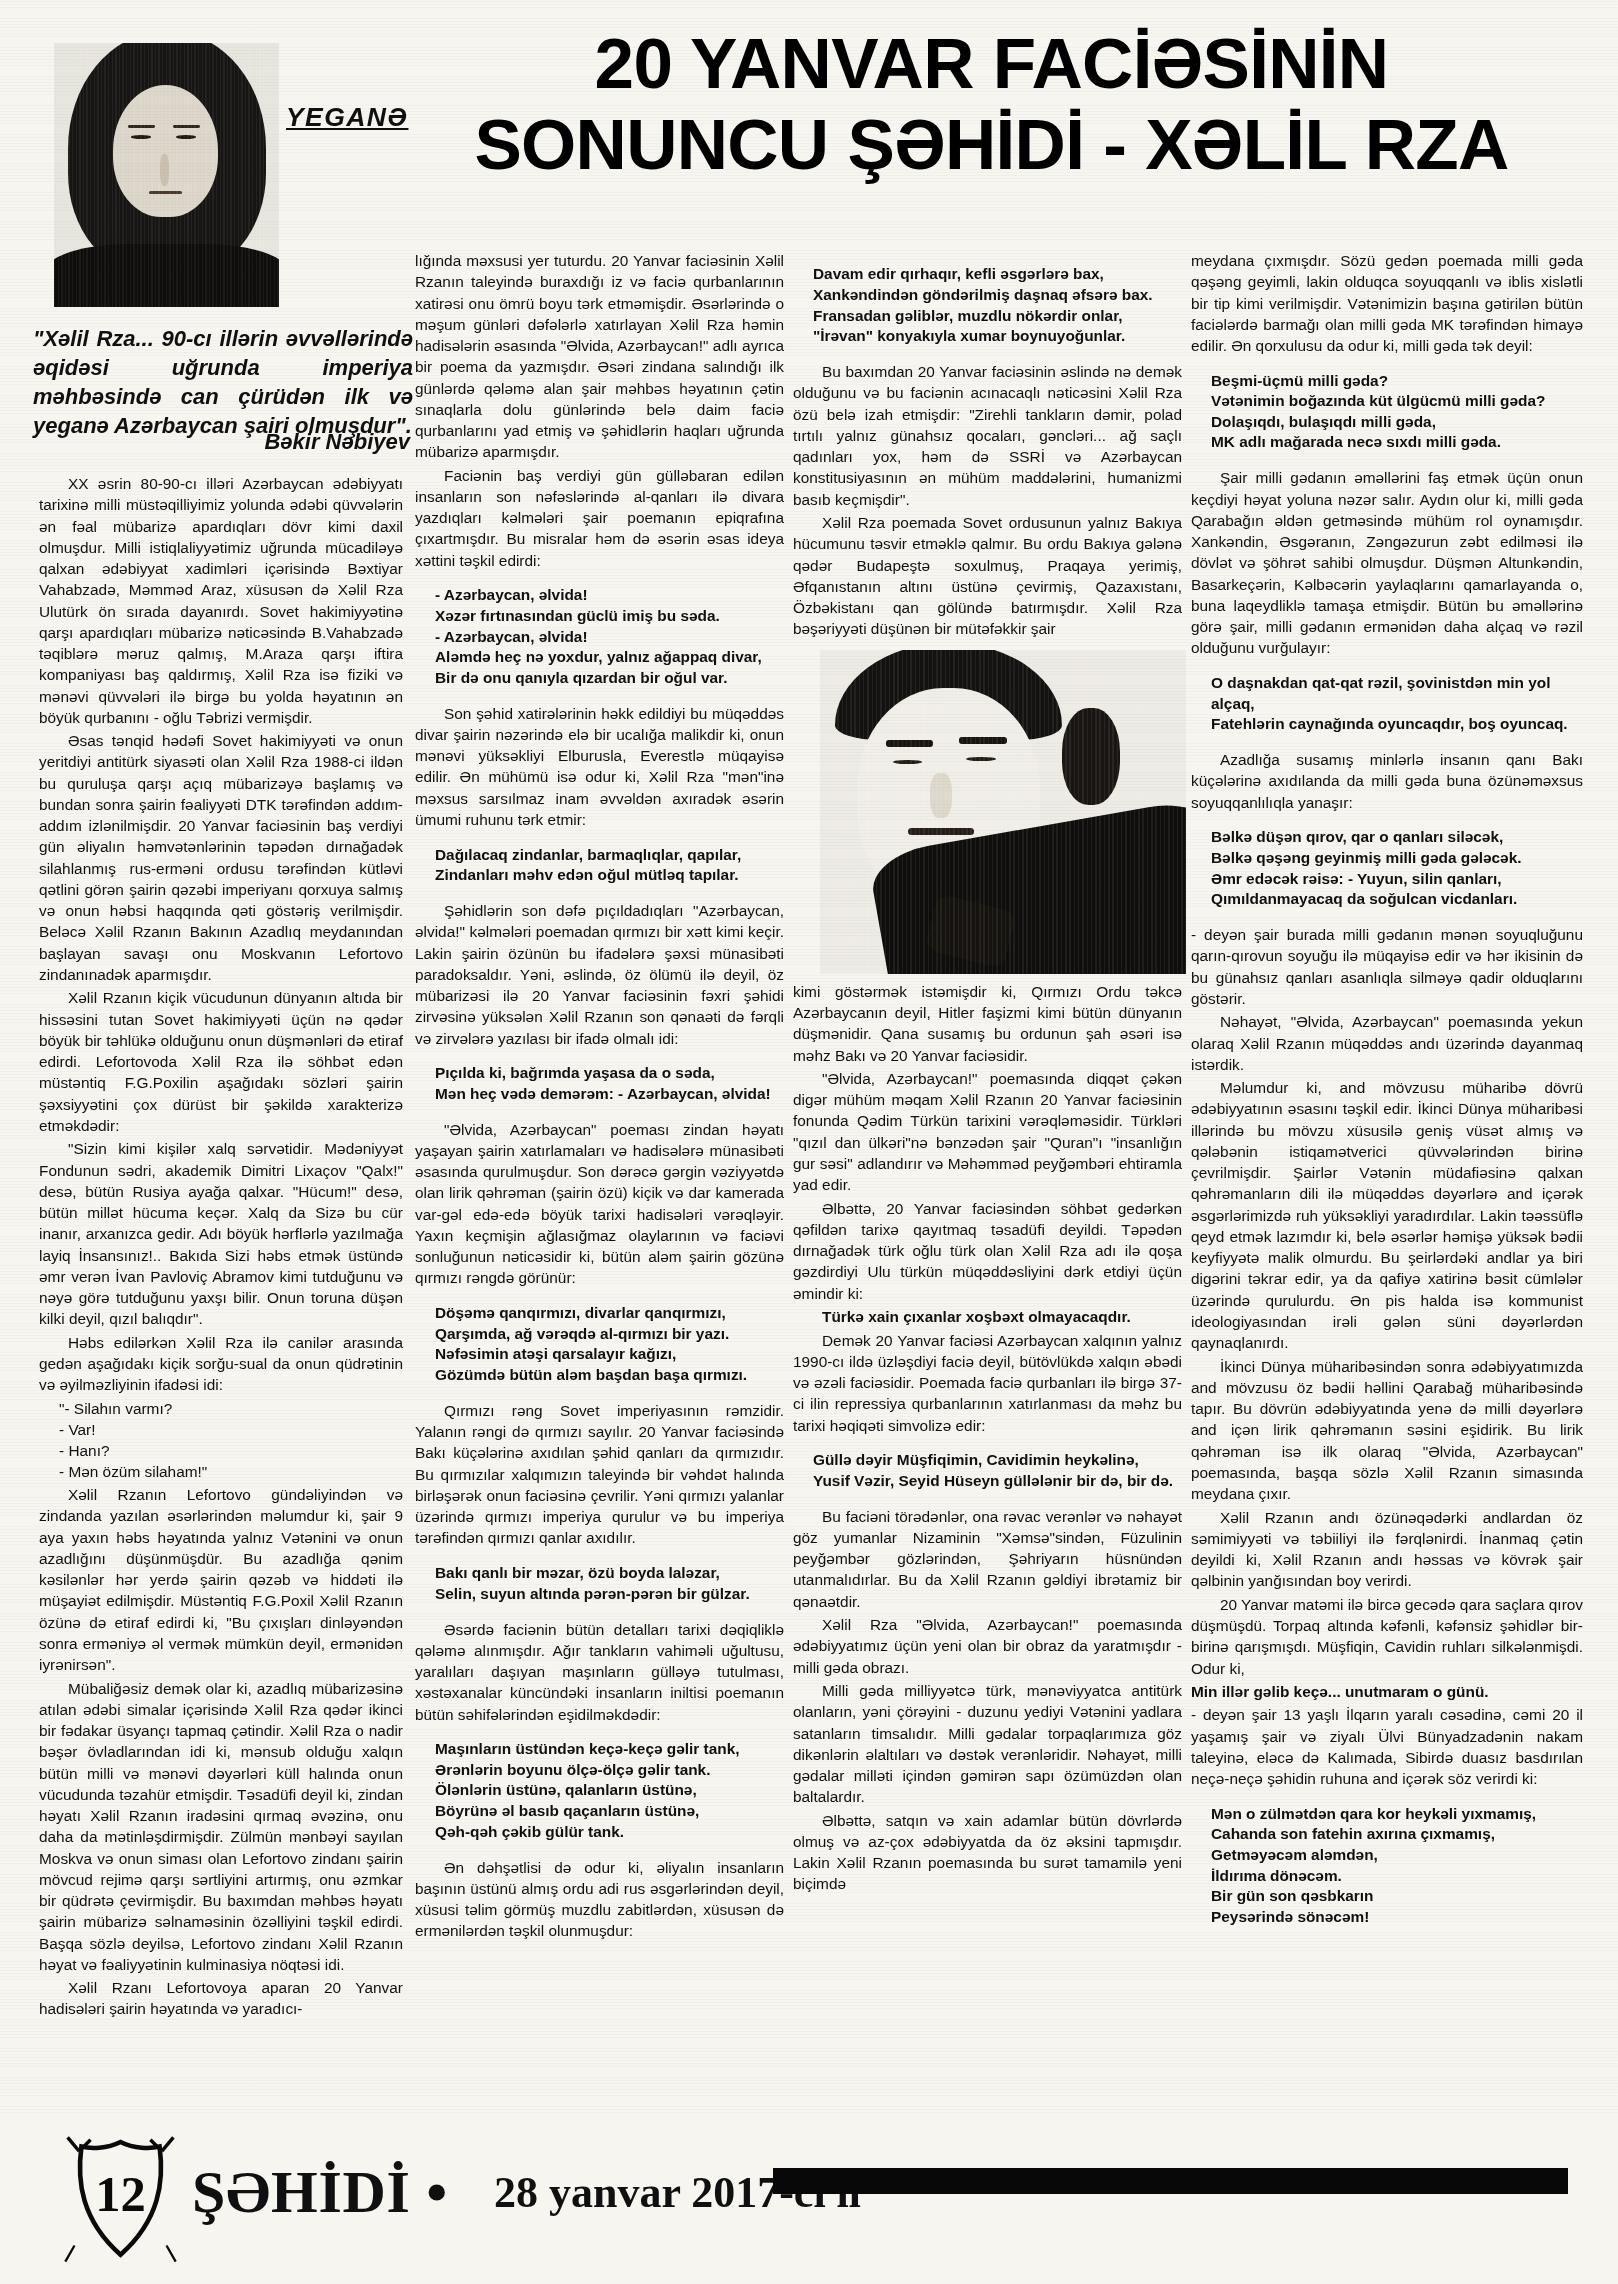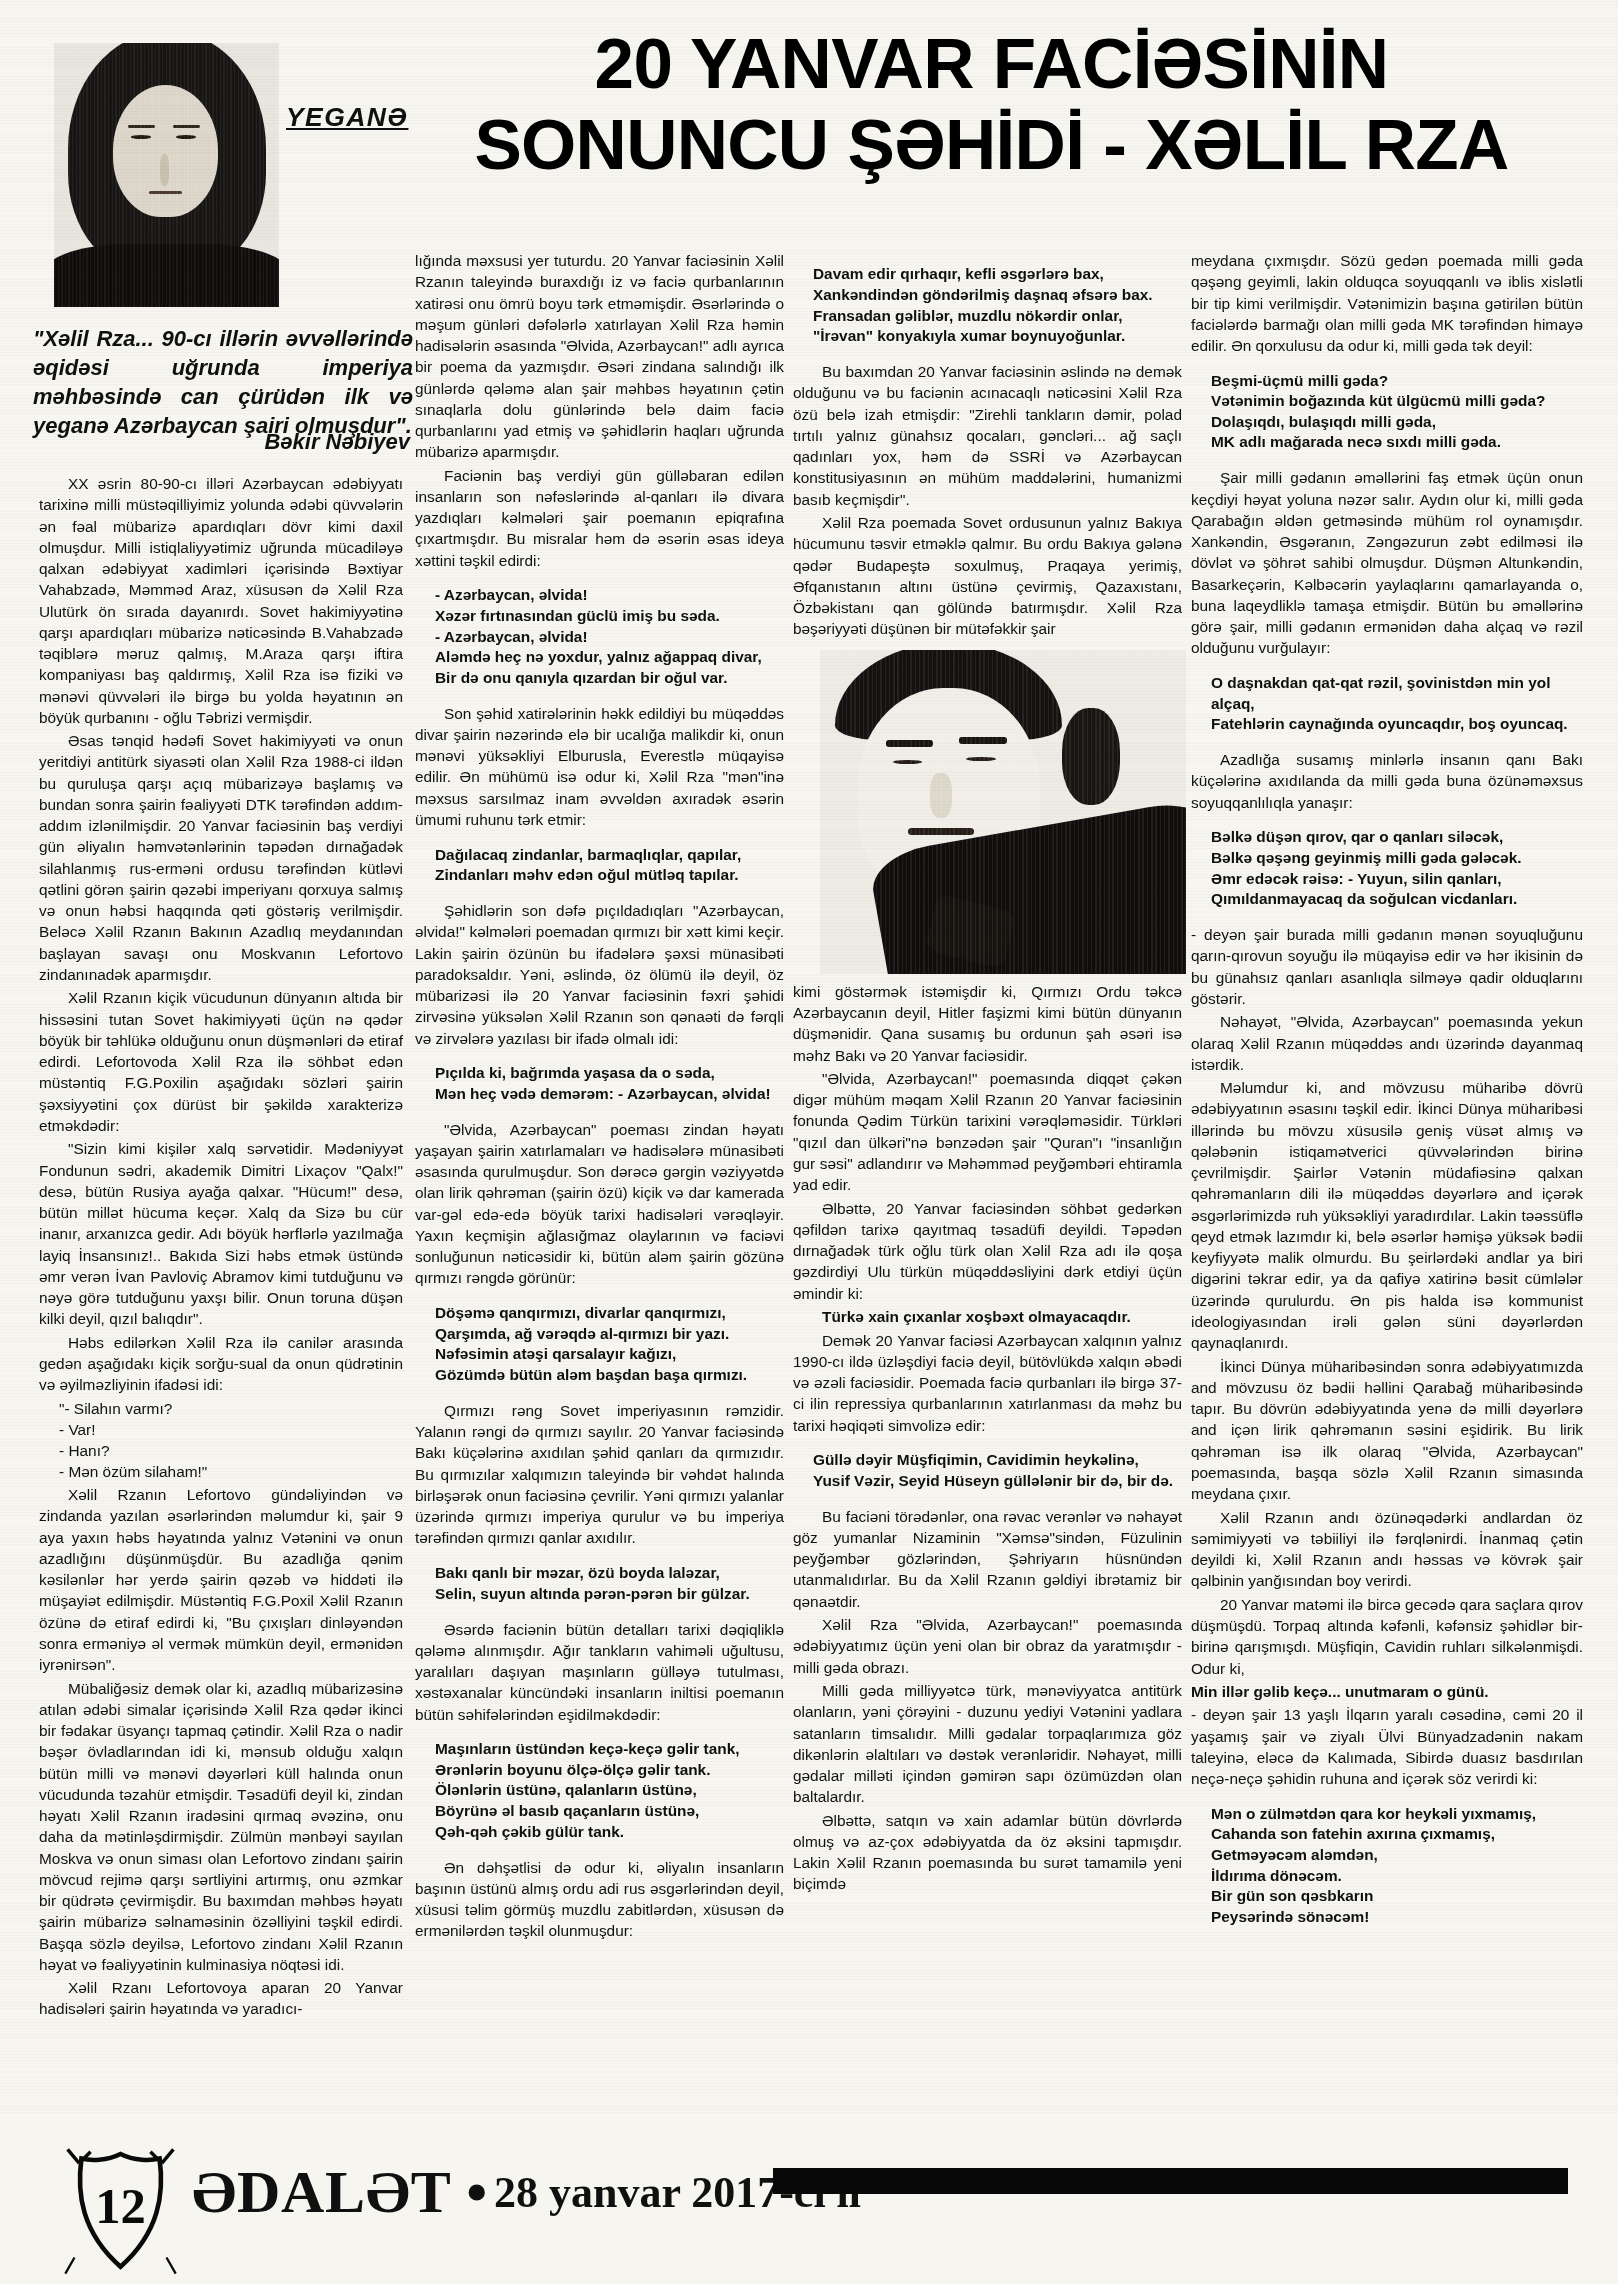--- a/index.html
+++ b/index.html
@@ -82,21 +82,21 @@
   .photo-xelil .nose{left:30%; top:38%; width:6%; height:14%; background:#ddd8ca; border-radius:40%;}
   .photo-xelil .mous{left:24%; top:55%; width:18%; height:7.2px; background:#241e16; border-radius:3.6px;}
   .photo-xelil .ear{right:18%; top:18%; width:16%; height:30%; background:#191512; border-radius:45%;}
   .photo-xelil .shoulder{right:-12%; bottom:-16%; width:95%; height:62%; background:#0f0e0c; transform:rotate(-10deg); border-radius:18%;}
   .photo-xelil .collar{left:30%; bottom:4%; width:22%; height:18%; background:#16130f; transform:rotate(14deg); border-radius:20%;}
   .photo-xelil::after{content:""; position:absolute; inset:0;
     background:repeating-linear-gradient(90deg, rgba(255,255,255,.07) 0 1.4px, transparent 1.4px 4.3px);}
 
   
   .footer{position:absolute; left:0; top:2115px; width:1618px; height:169px; background:#f6f5f0; z-index:6;}
-  .footer-emblem{position:absolute; left:63px; top:32px; width:115px; height:129px;}
+  .footer-emblem{position:absolute; left:63px; top:20px; width:115px; height:129px;}
   .footer-emblem svg{width:100%; height:100%;}
   .paper-name{
     position:absolute; left:192px; top:43px;
     font-family:"Liberation Serif", serif; font-weight:bold; font-size:60px; letter-spacing:0.7px;
   }
   .issue-date{
     position:absolute; left:494px; top:52px;
     font-family:"Liberation Serif", serif; font-weight:bold; font-size:44px;
   }
   .footer-bar{position:absolute; left:773px; top:53px; width:795px; height:26px; background:#080808;}
@@ -265,19 +265,19 @@
       <svg viewBox="0 0 100 112" xmlns="http://www.w3.org/2000/svg">
         <g stroke="#0a0a0a" fill="none" stroke-width="3">
           <path d="M14 14 L4 2 M14 14 L24 4"></path>
           <path d="M86 14 L96 2 M86 14 L76 4"></path>
           <path d="M10 96 L2 110 M90 96 L98 110" stroke-width="2"></path>
           <path d="M50 6 C38 12 24 12 16 10 C12 40 16 74 50 104 C84 74 88 40 84 10 C76 12 62 12 50 6 Z" stroke-width="4"></path>
         </g>
         <text x="50" y="66" text-anchor="middle" font-family="Liberation Serif, serif" font-size="44" font-weight="bold" fill="#0a0a0a">12</text>
       </svg>
     </div>
-    <div class="paper-name">ƏDALƏT •</div>
+    <div class="paper-name">ŞƏHİDİ •</div>
     <div class="issue-date">28 yanvar 2017-ci il</div>
     <div class="footer-bar"></div>
   </footer>
 
 </div>
 
 
 </body></html>

